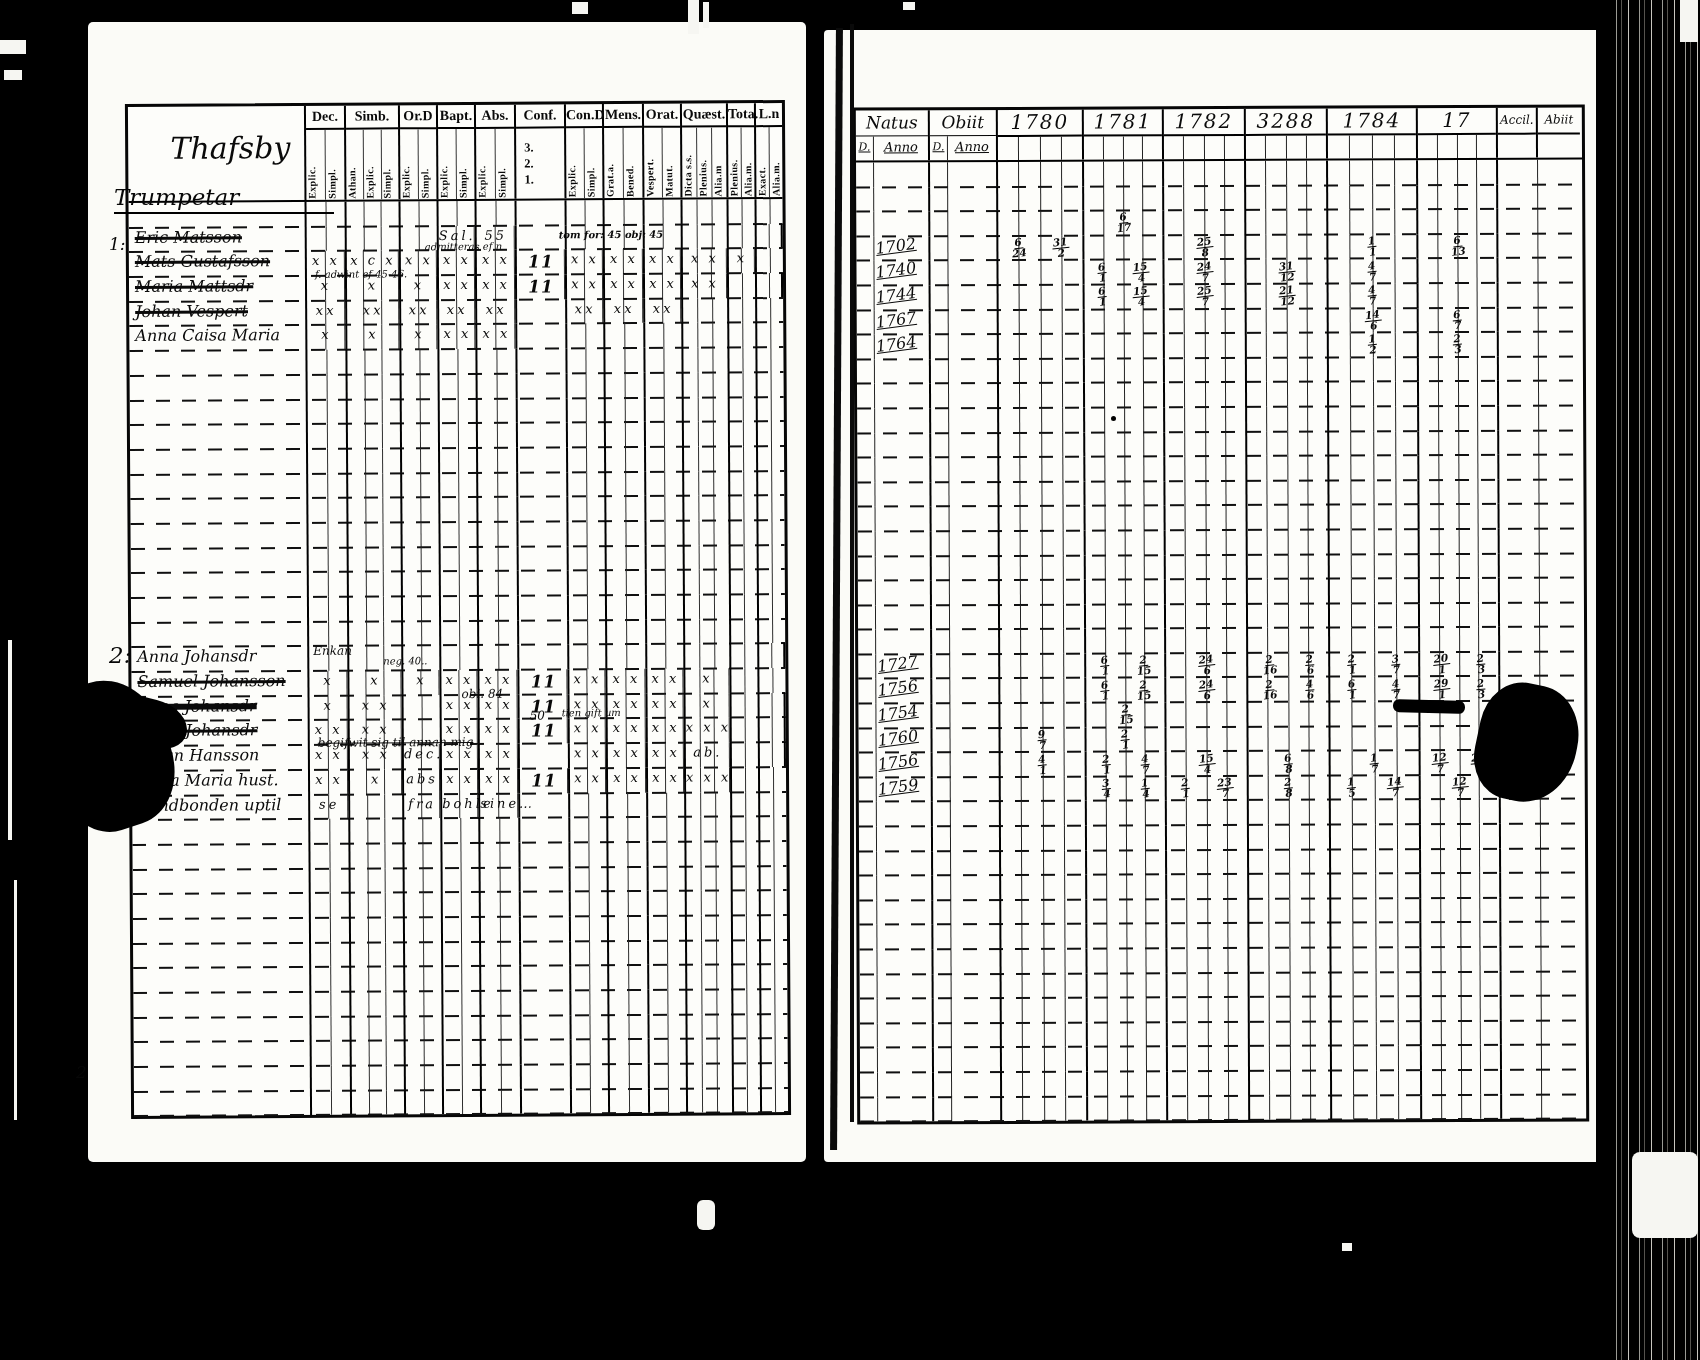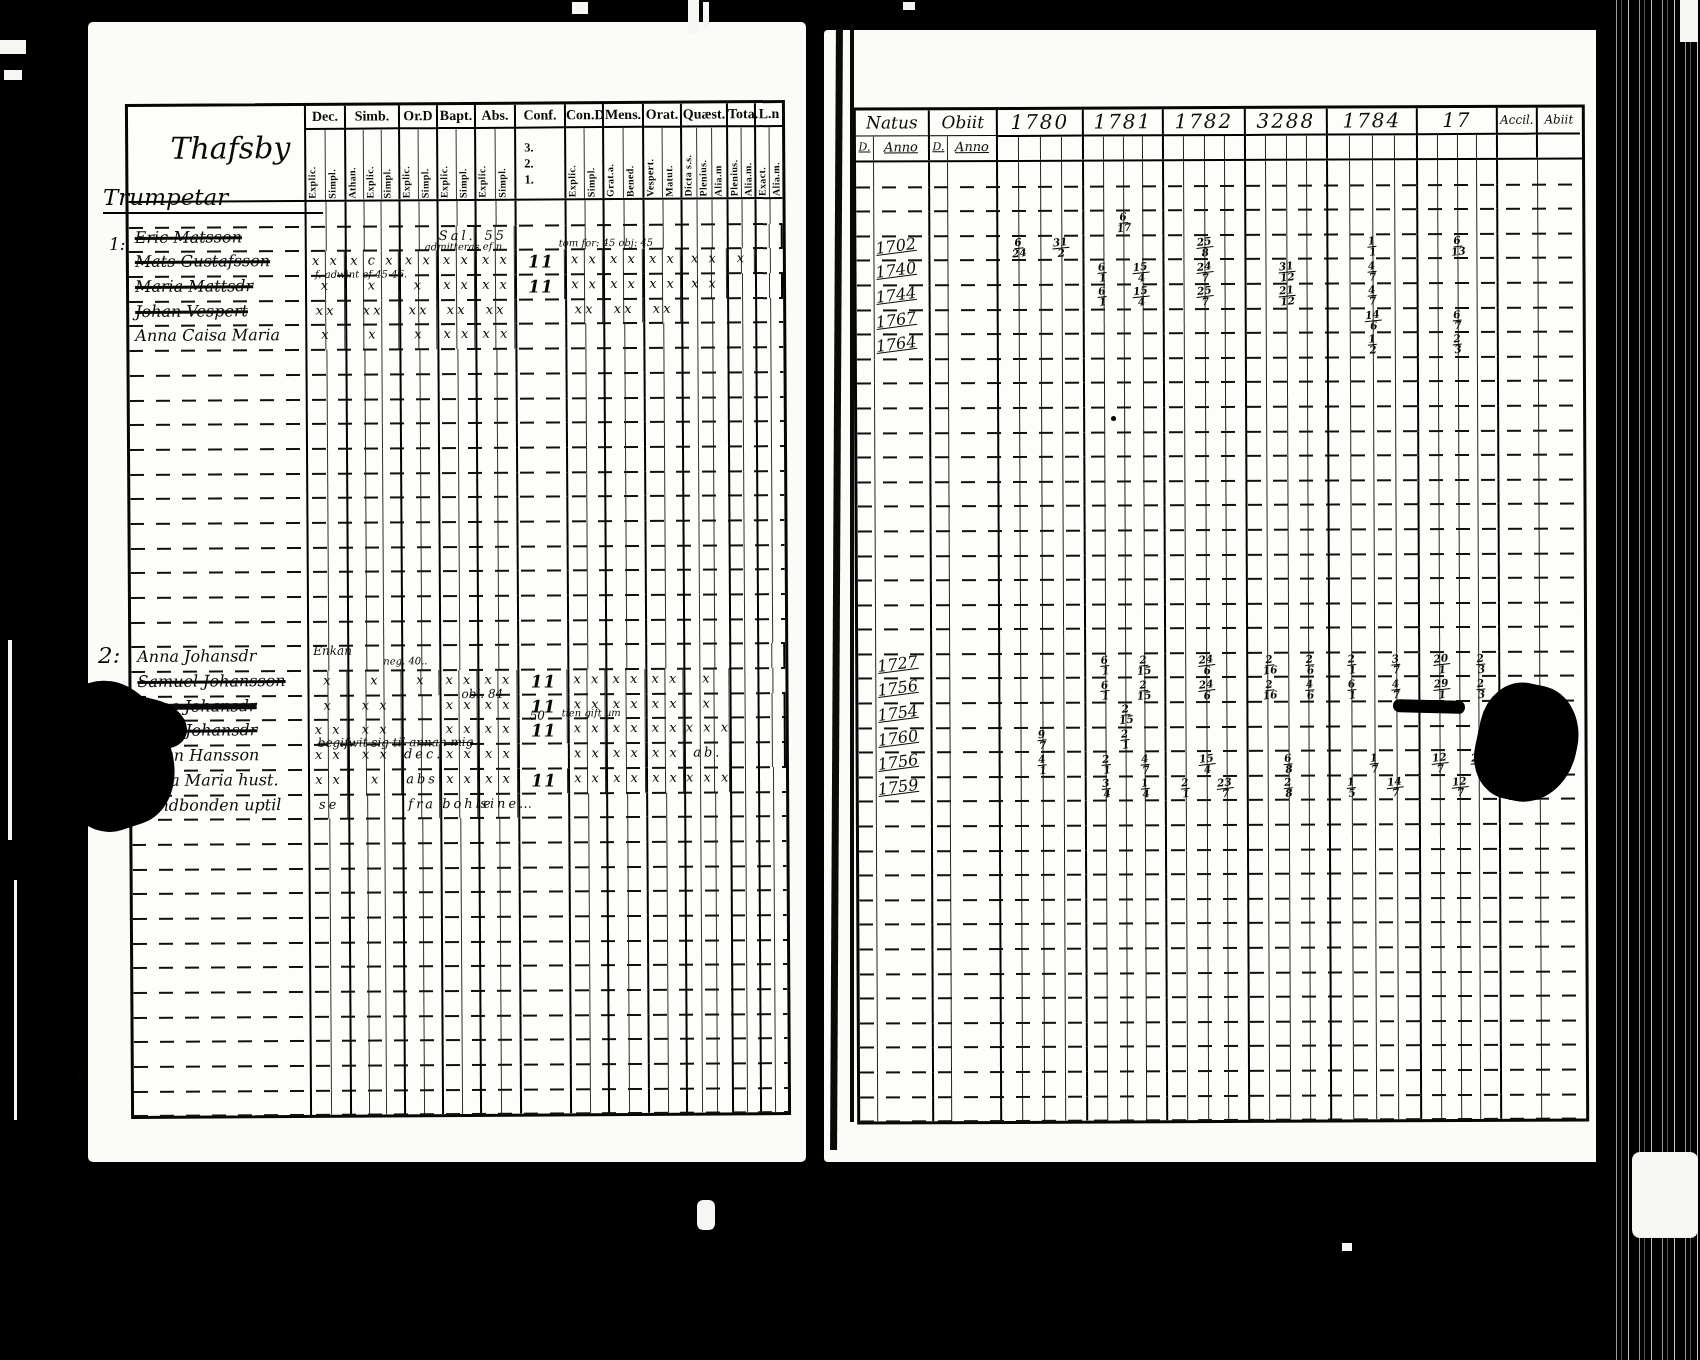--- a/index.html
+++ b/index.html
@@ -75,21 +75,21 @@
   .fracwrap{position:absolute;inset:0;display:flex;justify-content:space-around;align-items:center;z-index:2;}
   .frac{display:inline-flex;flex-direction:column;align-items:center;font-family:"DejaVu Serif",serif;
         font-style:italic;font-size:10.5px;line-height:9.5px;transform:rotate(-6deg);font-weight:bold;}
   .fn{border-bottom:1px solid #000;padding:0 1px;}
   .ftext{font-family:"DejaVu Serif",serif;font-style:italic;font-size:11px;transform:rotate(-6deg);}
   .anno-val{position:absolute;left:1px;top:0;font-size:16px;transform:rotate(-7deg);
             font-family:"DejaVu Serif",serif;font-style:italic;text-decoration:underline;white-space:nowrap;z-index:2;}
 
   
   .mnote{position:absolute;font-family:"DejaVu Serif",serif;font-style:italic;color:#070707;z-index:5;white-space:nowrap;}
-  .m-lg{font-size:23px;} .m-md{font-size:17px;} .m-sm{font-size:13px;}
+  .m-lg{font-size:23px;margin-left:11px;} .m-md{font-size:17px;} .m-sm{font-size:13px;}
   .underlong{border-bottom:2.5px solid #000;padding-right:95px;padding-bottom:2px;}
 
   
   .blob{position:absolute;background:#000;z-index:6;}
   .wspeck{position:absolute;background:#f6f6f2;z-index:2;}
   #spine{position:absolute;left:1612px;top:0;width:88px;height:1360px;z-index:4;
     background:repeating-linear-gradient(90deg,#000 0 4px,#9a9a94 4px 5px,#000 5px 9px,#55534e 9px 10px,#000 10px 16px,#c8c6bf 16px 17px,#000 17px 23px);}
   #spine-dark{position:absolute;left:1596px;top:0;width:18px;height:1360px;background:#000;z-index:4;}
   .foldline{position:absolute;background:#0a0a0a;z-index:3;}
   .dot{position:absolute;background:#000;border-radius:50%;z-index:3;}
@@ -301,21 +301,21 @@
             </div>
             <div class="gcell" style="width: 28px;">
               <div class="subcol"></div>
               <div class="subcol"></div>
             </div>
             <div class="gcell" style="width: 26px;">
               <div class="subcol"></div>
               <div class="subcol"></div>
             </div>
             <div class="overlay tiny" style="left: 296px; top: 15px;">admitteras ef n</div>
-            <div class="overlay tiny" style="left: 430px; top: 12px;">tom for: 45  obj: 45</div>
+            <div class="overlay tiny" style="left: 430px; top: 4px; font-weight: bold;">tom for: 45  obj: 45</div>
           </div>
           <div class="row" style="height: 24.7px;">
             <div class="ncell">
               <div class="hand name strike">Mats Gustafsson</div>
             </div>
             <div class="gcell" style="width: 40px;">
               <div class="subcol"></div>
               <div class="subcol"></div>
               <div class="mark">x x</div>
             </div>

